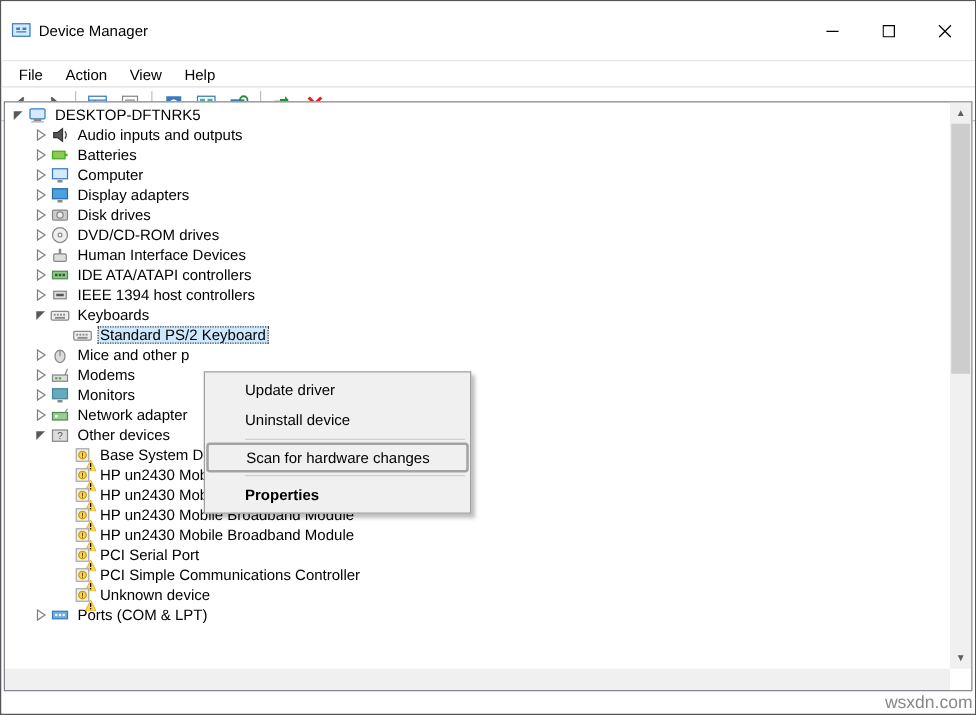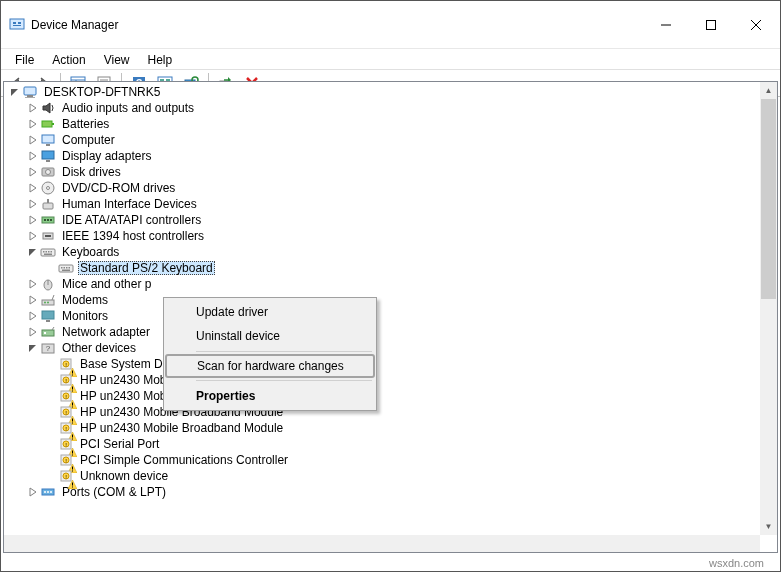--- a/index.html
+++ b/index.html
@@ -26,21 +26,21 @@
 .nlabel { padding: 0 2px; }
 .selected.focus { background: #cde8ff; outline: 1px dotted #444; outline-offset: -1px; }
 .d0 { padding-left: 4px; }
 .d1 { padding-left: 22px; align-items: center; }
 .d2 { padding-left: 40px; }
 .ctxmenu { position: absolute; left: 162px; top: 296px; width: 214px; background: #f0f0f0; border: 1px solid #a0a0a0; box-shadow: 3px 3px 3px rgba(0,0,0,0.25); padding: 2px; z-index: 10; }
 .ctxitem { height: 24px; display: flex; align-items: center; padding-left: 30px; font-size: 12px; }
 .ctxitem.bold { font-weight: 600; }
 .ctxitem.highlight-box { border: 2px solid #a3a3a3; border-radius: 3px; margin: -1px; }
 .ctxsep { height: 1px; background: #d0d0d0; margin: 3px 2px 3px 30px; }
-.watermark { position: absolute; right: 16px; bottom: 2px; font-size: 11px; color: #888; z-index: 20; }
+.watermark { position: absolute; right: 2px; bottom: 2px; font-size: 14px; color: #888; z-index: 20; }
 .warn-badge { position: absolute; right: -3px; bottom: -3px; width: 9px; height: 9px; }
 </style>
 </head>
 <body>
 
 <div class="titlebar">
   <span class="icon">
     <svg viewBox="0 0 16 16">
         <rect x="1" y="2" width="14" height="10" fill="#d6eaff" stroke="#3a7bbf"></rect>
         <rect x="4" y="5" width="3" height="2" fill="#3a7bbf"></rect>

